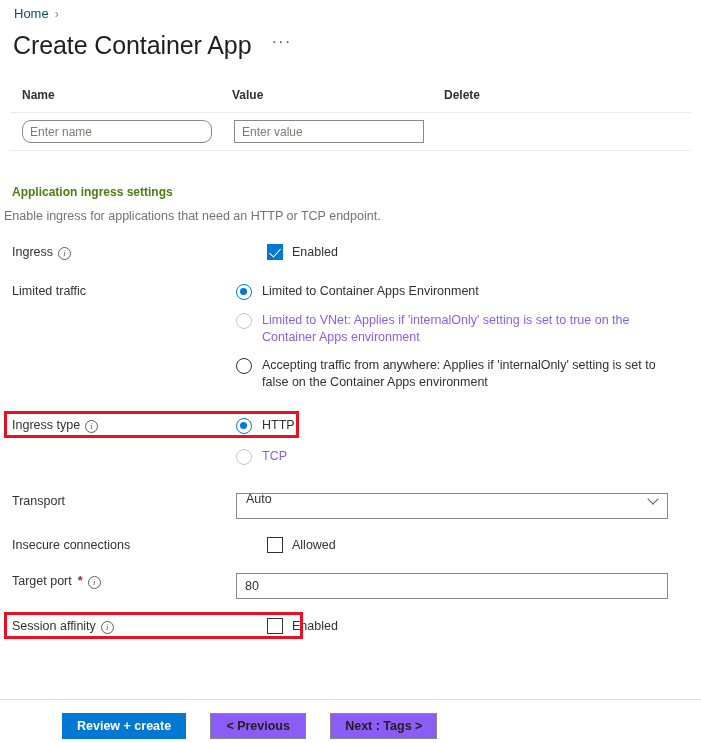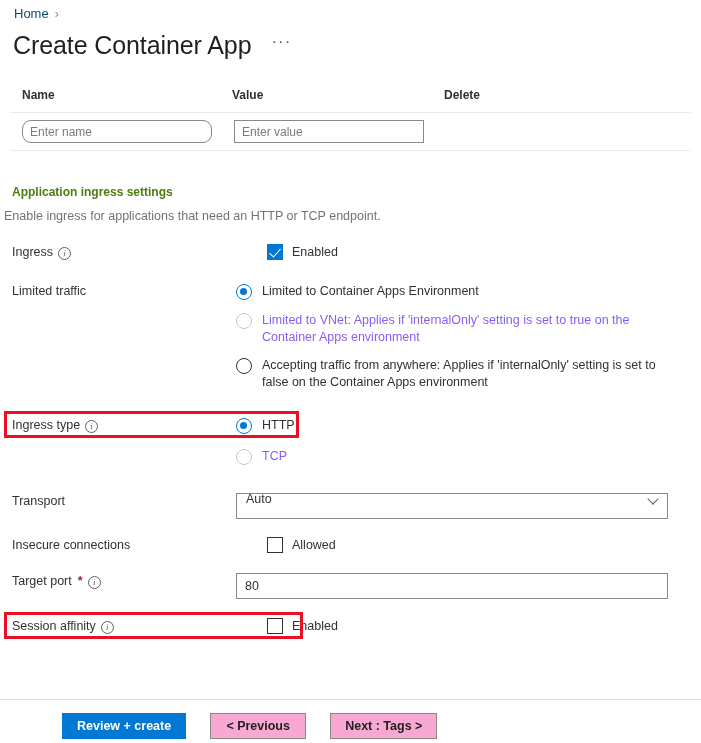--- a/index.html
+++ b/index.html
@@ -140,21 +140,21 @@
   .foot-rule { position: absolute; left: 0; top: 699px; width: 701px; height: 1px; background: #e1dfdd; }
   .footer { position: absolute; left: 0; top: 700px; width: 701px; height: 43px; background: #fff; }
   .btnrow { position: absolute; left: 14px; top: 13px; display: flex; gap: 24px; margin-left: 48px; }
   .btn {
     height: 26px; min-width: 96px; padding: 0 14px;
     font-size: 12.5px; font-family: "Liberation Sans", sans-serif;
     display: flex; align-items: center; justify-content: center;
     cursor: pointer; font-weight: 600;
   }
   .btn-primary { background: #0078d4; color: #fff; border: 1px solid #0078d4; }
-  .btn-secondary { background: #f9a8d4; color: #201f1e; border: 1px solid #8a8886; }
+  .btn-secondary { background: #8b5cf6; color: #201f1e; border: 1px solid #8a8886; }
 </style>
 </head>
 <body>
 
 <div class="page">
 
   <div class="breadcrumb">
     <span class="crumb-link">Home</span>
     <span class="crumb-sep">›</span>
   </div>

